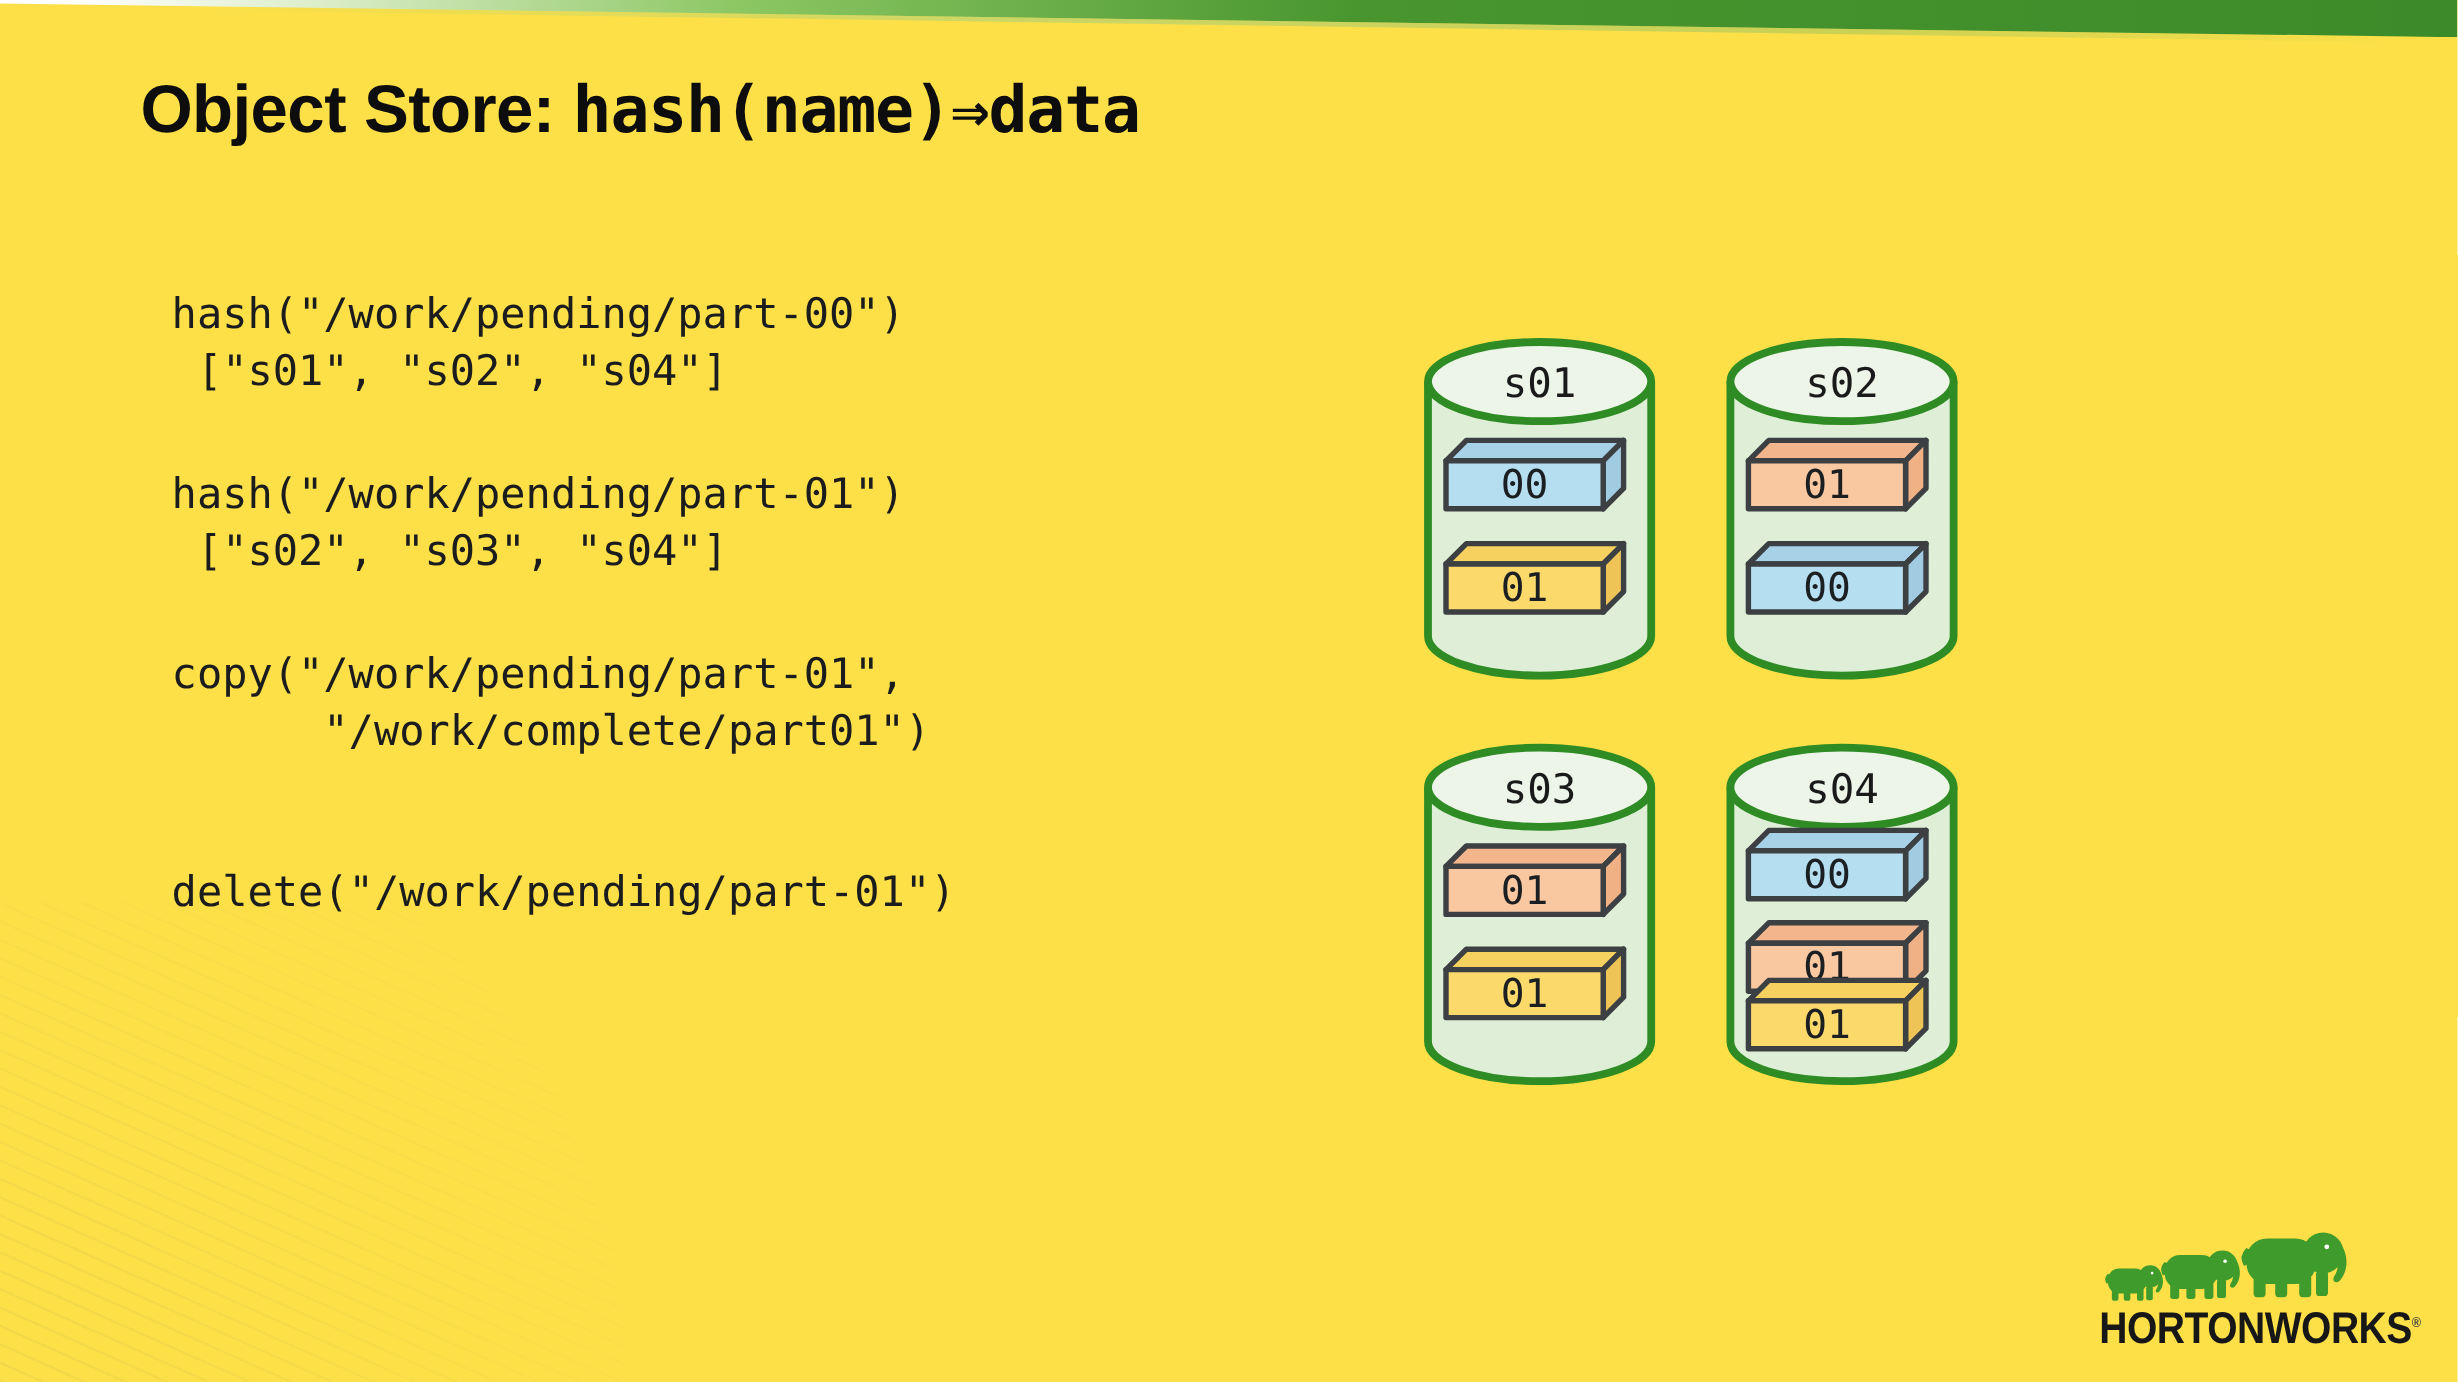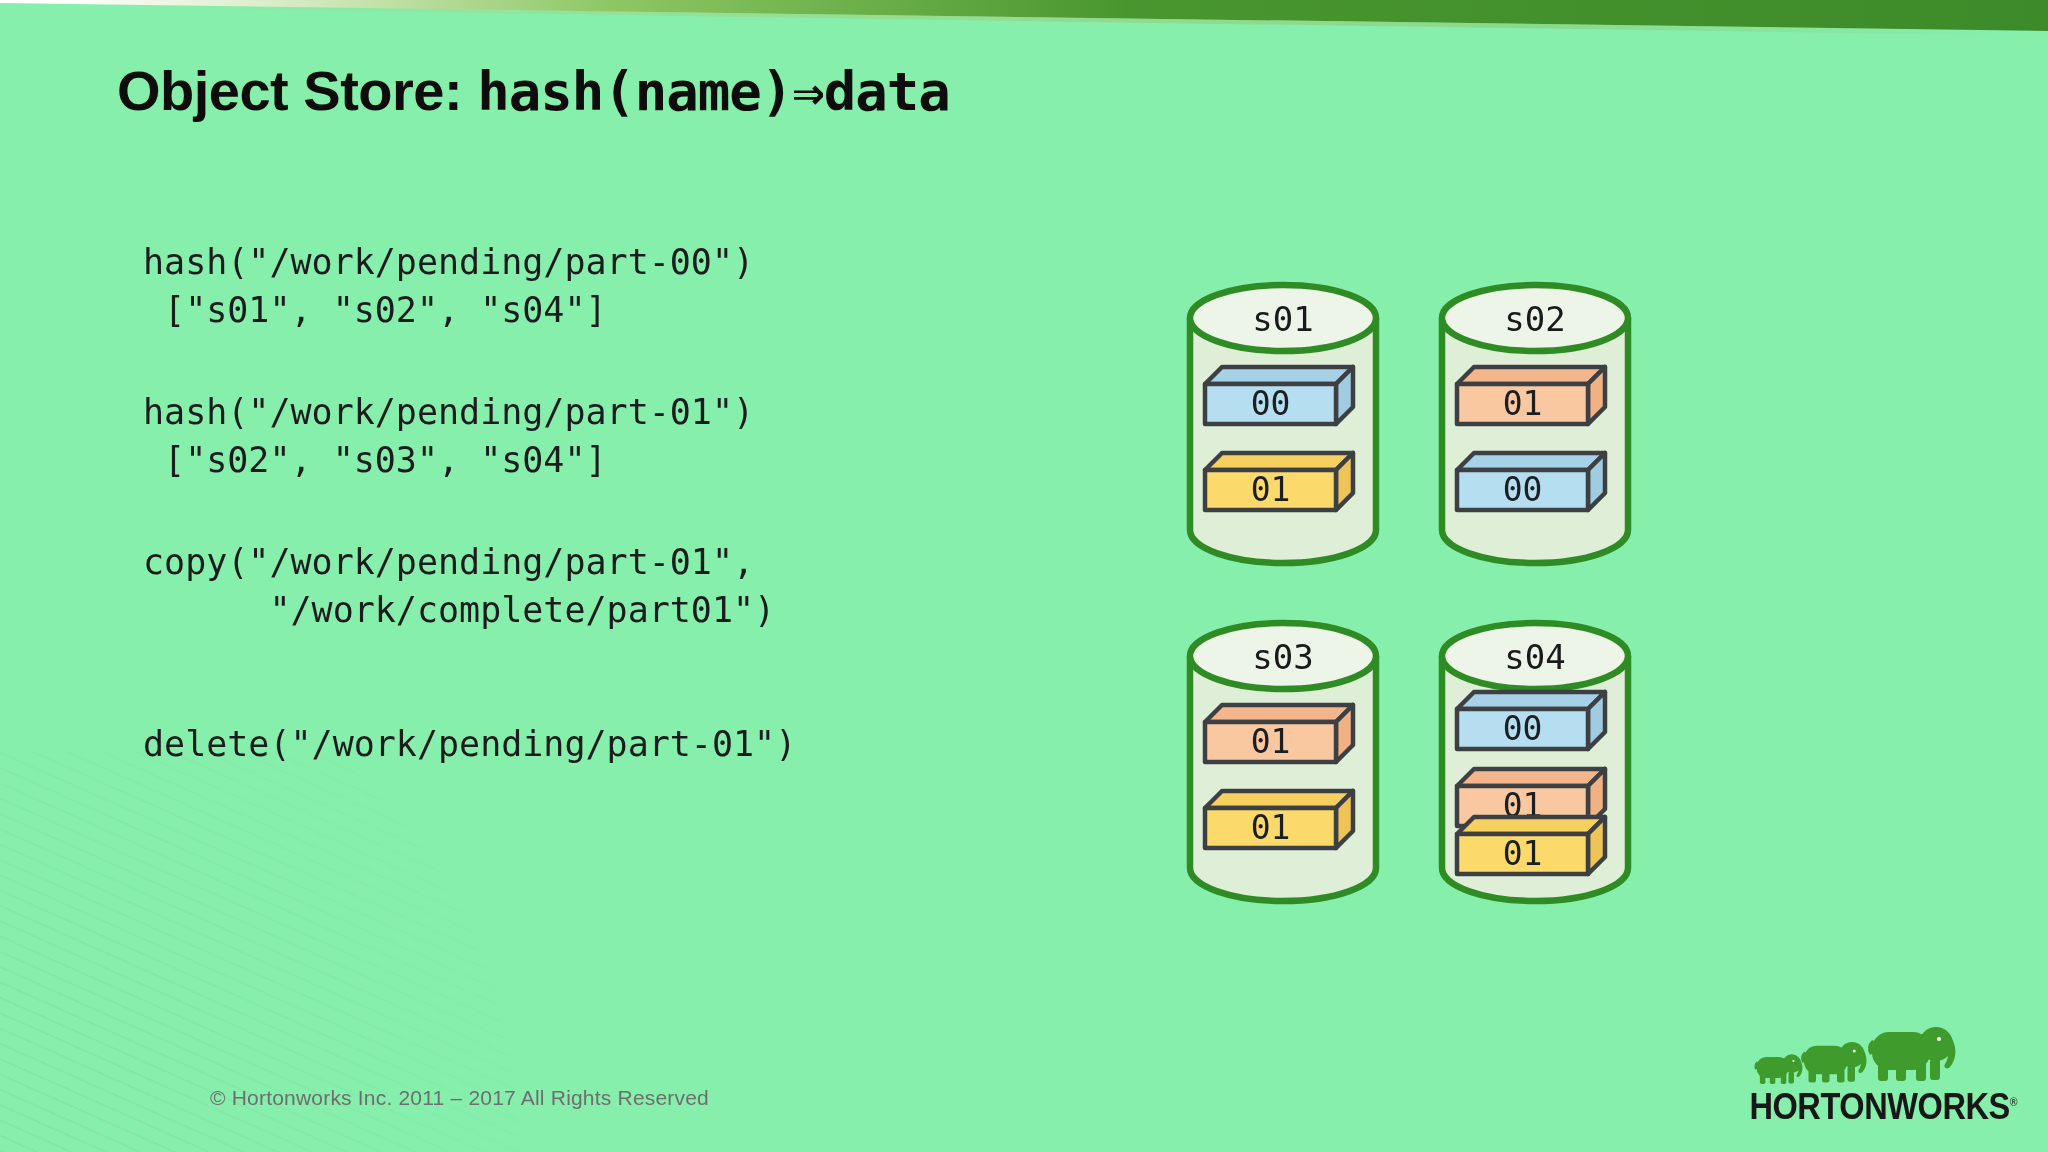--- a/index.html
+++ b/index.html
@@ -1,20 +1,20 @@
 <!DOCTYPE html>
 <html><head>
 <meta charset="utf-8">
 <style>
   html,body{margin:0;padding:0;background:#ffffff;}
   .slide{
     position:relative;
     width:2048px;height:1152px;
     overflow:hidden;
-    background:#86efac;
+    background:#fde047;
     font-family:"Liberation Sans", sans-serif;
   }
   
   .header-band{
     position:absolute;top:0;left:0;width:2048px;height:60px;
     background:linear-gradient(90deg,#ffffff 3%,#dcedc9 13%,#8cc763 30%,#49962f 55%,#3c8b2a 100%);
     -webkit-clip-path:polygon(0 0,100% 0,100% 31px,0 3px);
     clip-path:polygon(0 0,100% 0,100% 31px,0 3px);
   }
   .header-band-accent{
@@ -156,21 +156,20 @@
         </g>
         <g stroke="#3c4043" stroke-width="4.5" stroke-linejoin="round">
           <polygon points="22,218 39,201 170,201 153,218" fill="#f6d160"></polygon>
           <polygon points="153,218 170,201 170,241 153,258" fill="#eec457"></polygon>
           <rect x="22" y="218" width="131" height="40" fill="#fbd96b"></rect>
           <text x="87.5" y="249" text-anchor="middle" stroke="none" font-family="&quot;DejaVu Sans Mono&quot;, monospace" font-size="33" fill="#1c1f22">01</text>
         </g>
       </svg>
     </div>
 
-  <div class="footer">© Hortonworks Inc. 2011 – 2017 All Rights Reserved</div>
 
   <div class="logo">
     <div class="elephants" id="elephants">
         <svg width="55" height="41" viewBox="0 0 100 74">
           <g fill="#3f9b2c">
             <path d="M12 26 q-7 7 -2 15 l4 -2 q-3 -6 2 -11 Z"></path>
             <rect x="12" y="18" width="58" height="38" rx="17"></rect>
             <circle cx="76" cy="30" r="17"></circle>
             <path d="M88 20 C 97 28 98 44 90 53 C 87 56 83 54 85 50 C 90 43 89 32 83 25 Z"></path>
             <rect x="18" y="48" width="10" height="19" rx="3"></rect>

